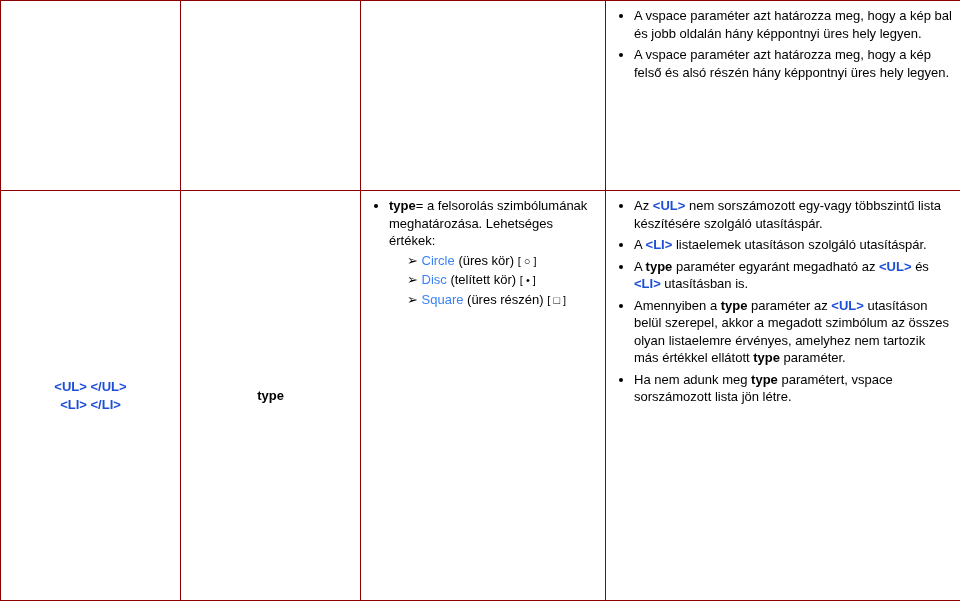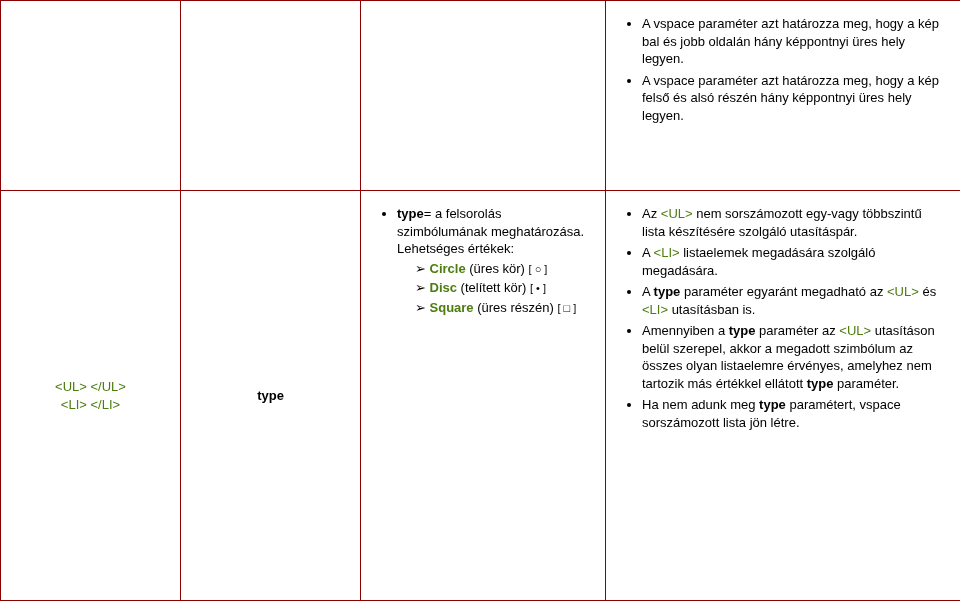--- a/index.html
+++ b/index.html
@@ -26,27 +26,27 @@
   }
   .col1 { width: 180px; }
   .col2 { width: 180px; }
   .col3 { width: 245px; }
   .col4 { width: 355px; }
   .row1 td { height: 190px; }
   .row2 td { height: 410px; }
   .cell-content { padding: 6px 8px; font-size: 13px; line-height: 1.35; }
   .center-vert { display: flex; flex-direction: column; justify-content: center; height: 100%; }
   .bold { font-weight: bold; }
-  .navy { color: #4d7c0f; font-weight: normal; }
-  ul.bullets { list-style-type: disc; margin: 8px; padding-left: 20px; }
+  .navy { color: #1d4ed8; font-weight: bold; }
+  ul.bullets { list-style-type: disc; margin: 0; padding-left: 20px; }
   ul.bullets > li { margin-bottom: 4px; }
   .arrow-list { margin: 2px 0 0 0; padding-left: 18px; list-style: none; }
   .arrow-list li::before { content: "➢ "; color: #000; }
   .arrow-list li { margin-bottom: 2px; }
-  .blue { color: #4d7c0f; font-weight: bold; }
+  .blue { color: #3b82f6; font-weight: normal; }
   .small-sym { font-size: 11px; }
 </style>
 </head>
 <body>
 
 <table>
   <colgroup>
     <col class="col1">
       <col class="col2">
       <col class="col3">
@@ -108,21 +108,21 @@
         </ul>
       </div>
     </td>
     <td>
       <div class="cell-content">
         <ul class="bullets">
           <li>
             <span>Az </span><span class="navy">&lt;UL&gt;</span><span> nem sorszámozott egy-vagy többszintű lista készítésére szolgáló utasításpár.</span>
           </li>
           <li>
-            <span>A </span><span class="navy">&lt;LI&gt;</span><span> listaelemek megadására szolgáló megadására.</span>
+            <span>A </span><span class="navy">&lt;LI&gt;</span><span> listaelemek utasításon szolgáló utasításpár.</span>
           </li>
           <li>
             <span>A </span><span class="bold">type</span><span> paraméter egyaránt megadható az </span><span class="navy">&lt;UL&gt;</span><span> és </span><span class="navy">&lt;LI&gt;</span><span> utasításban is.</span>
           </li>
           <li>
             <span>Amennyiben a </span><span class="bold">type</span><span> paraméter az </span><span class="navy">&lt;UL&gt;</span><span> utasításon belül szerepel, akkor a megadott szimbólum az összes olyan listaelemre érvényes, amelyhez nem tartozik más értékkel ellátott </span><span class="bold">type</span><span> paraméter.</span>
           </li>
           <li>
             <span>Ha nem adunk meg </span><span class="bold">type</span><span> paramétert, vspace sorszámozott lista jön létre.</span>
           </li>

